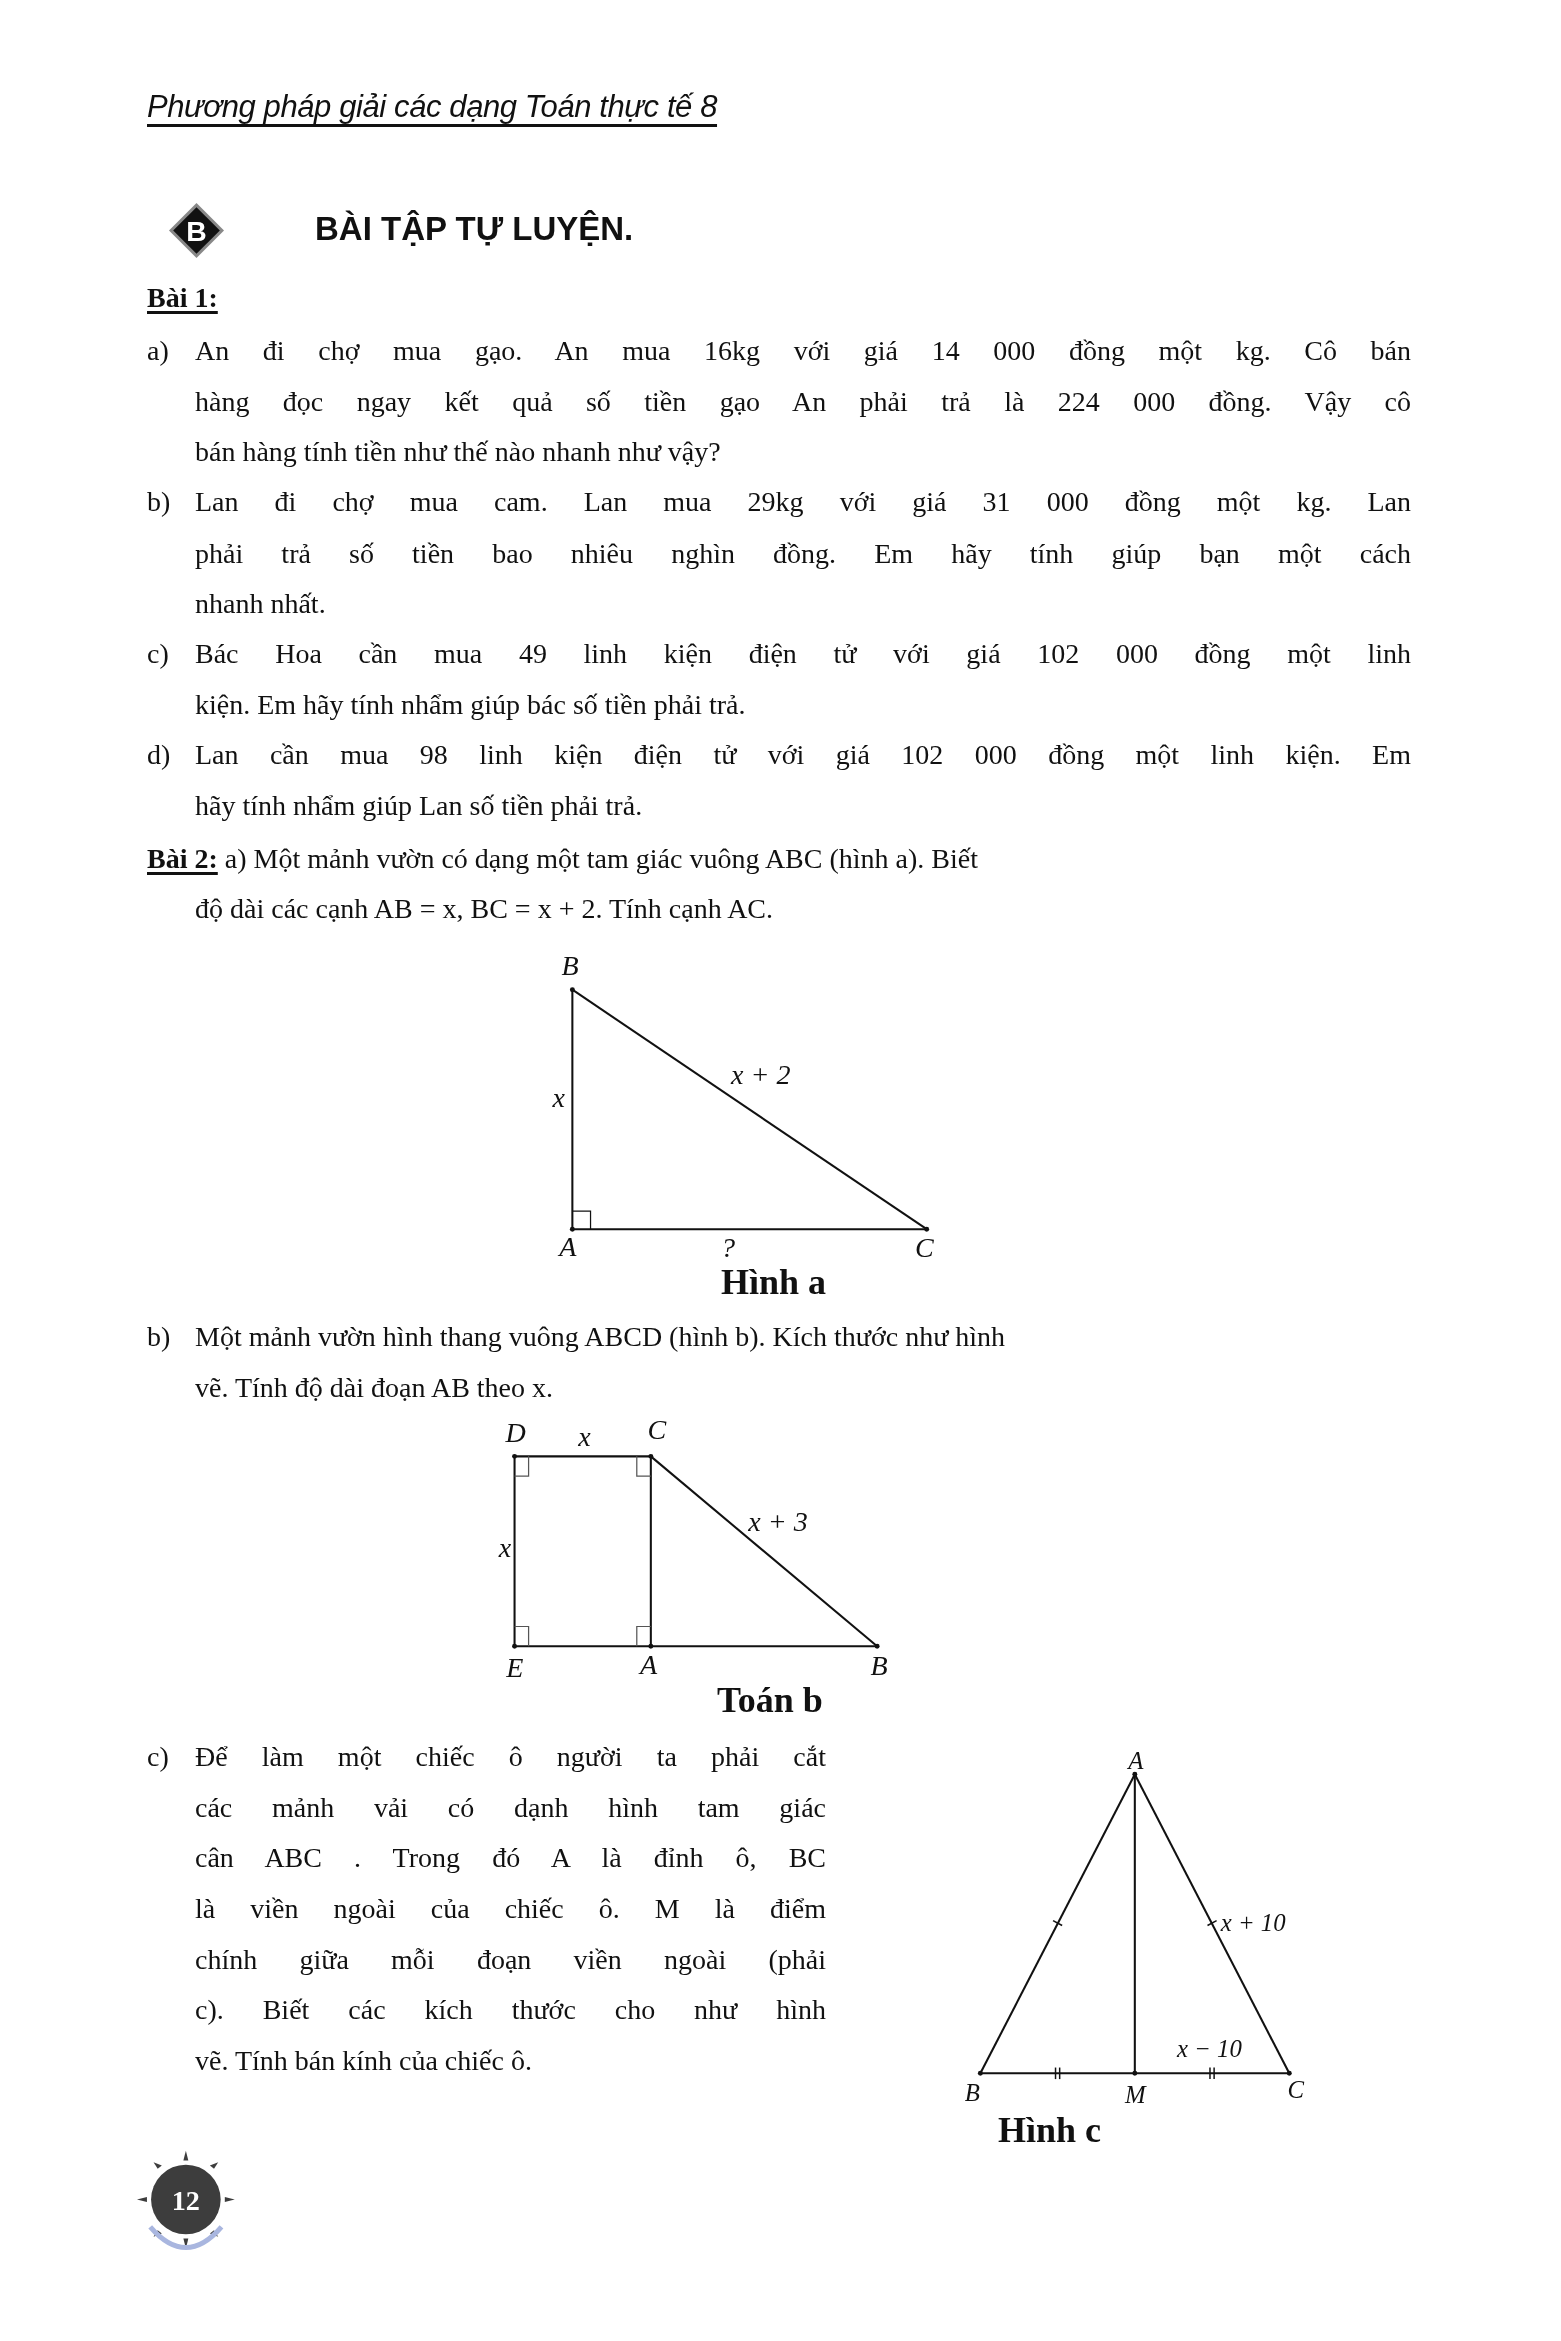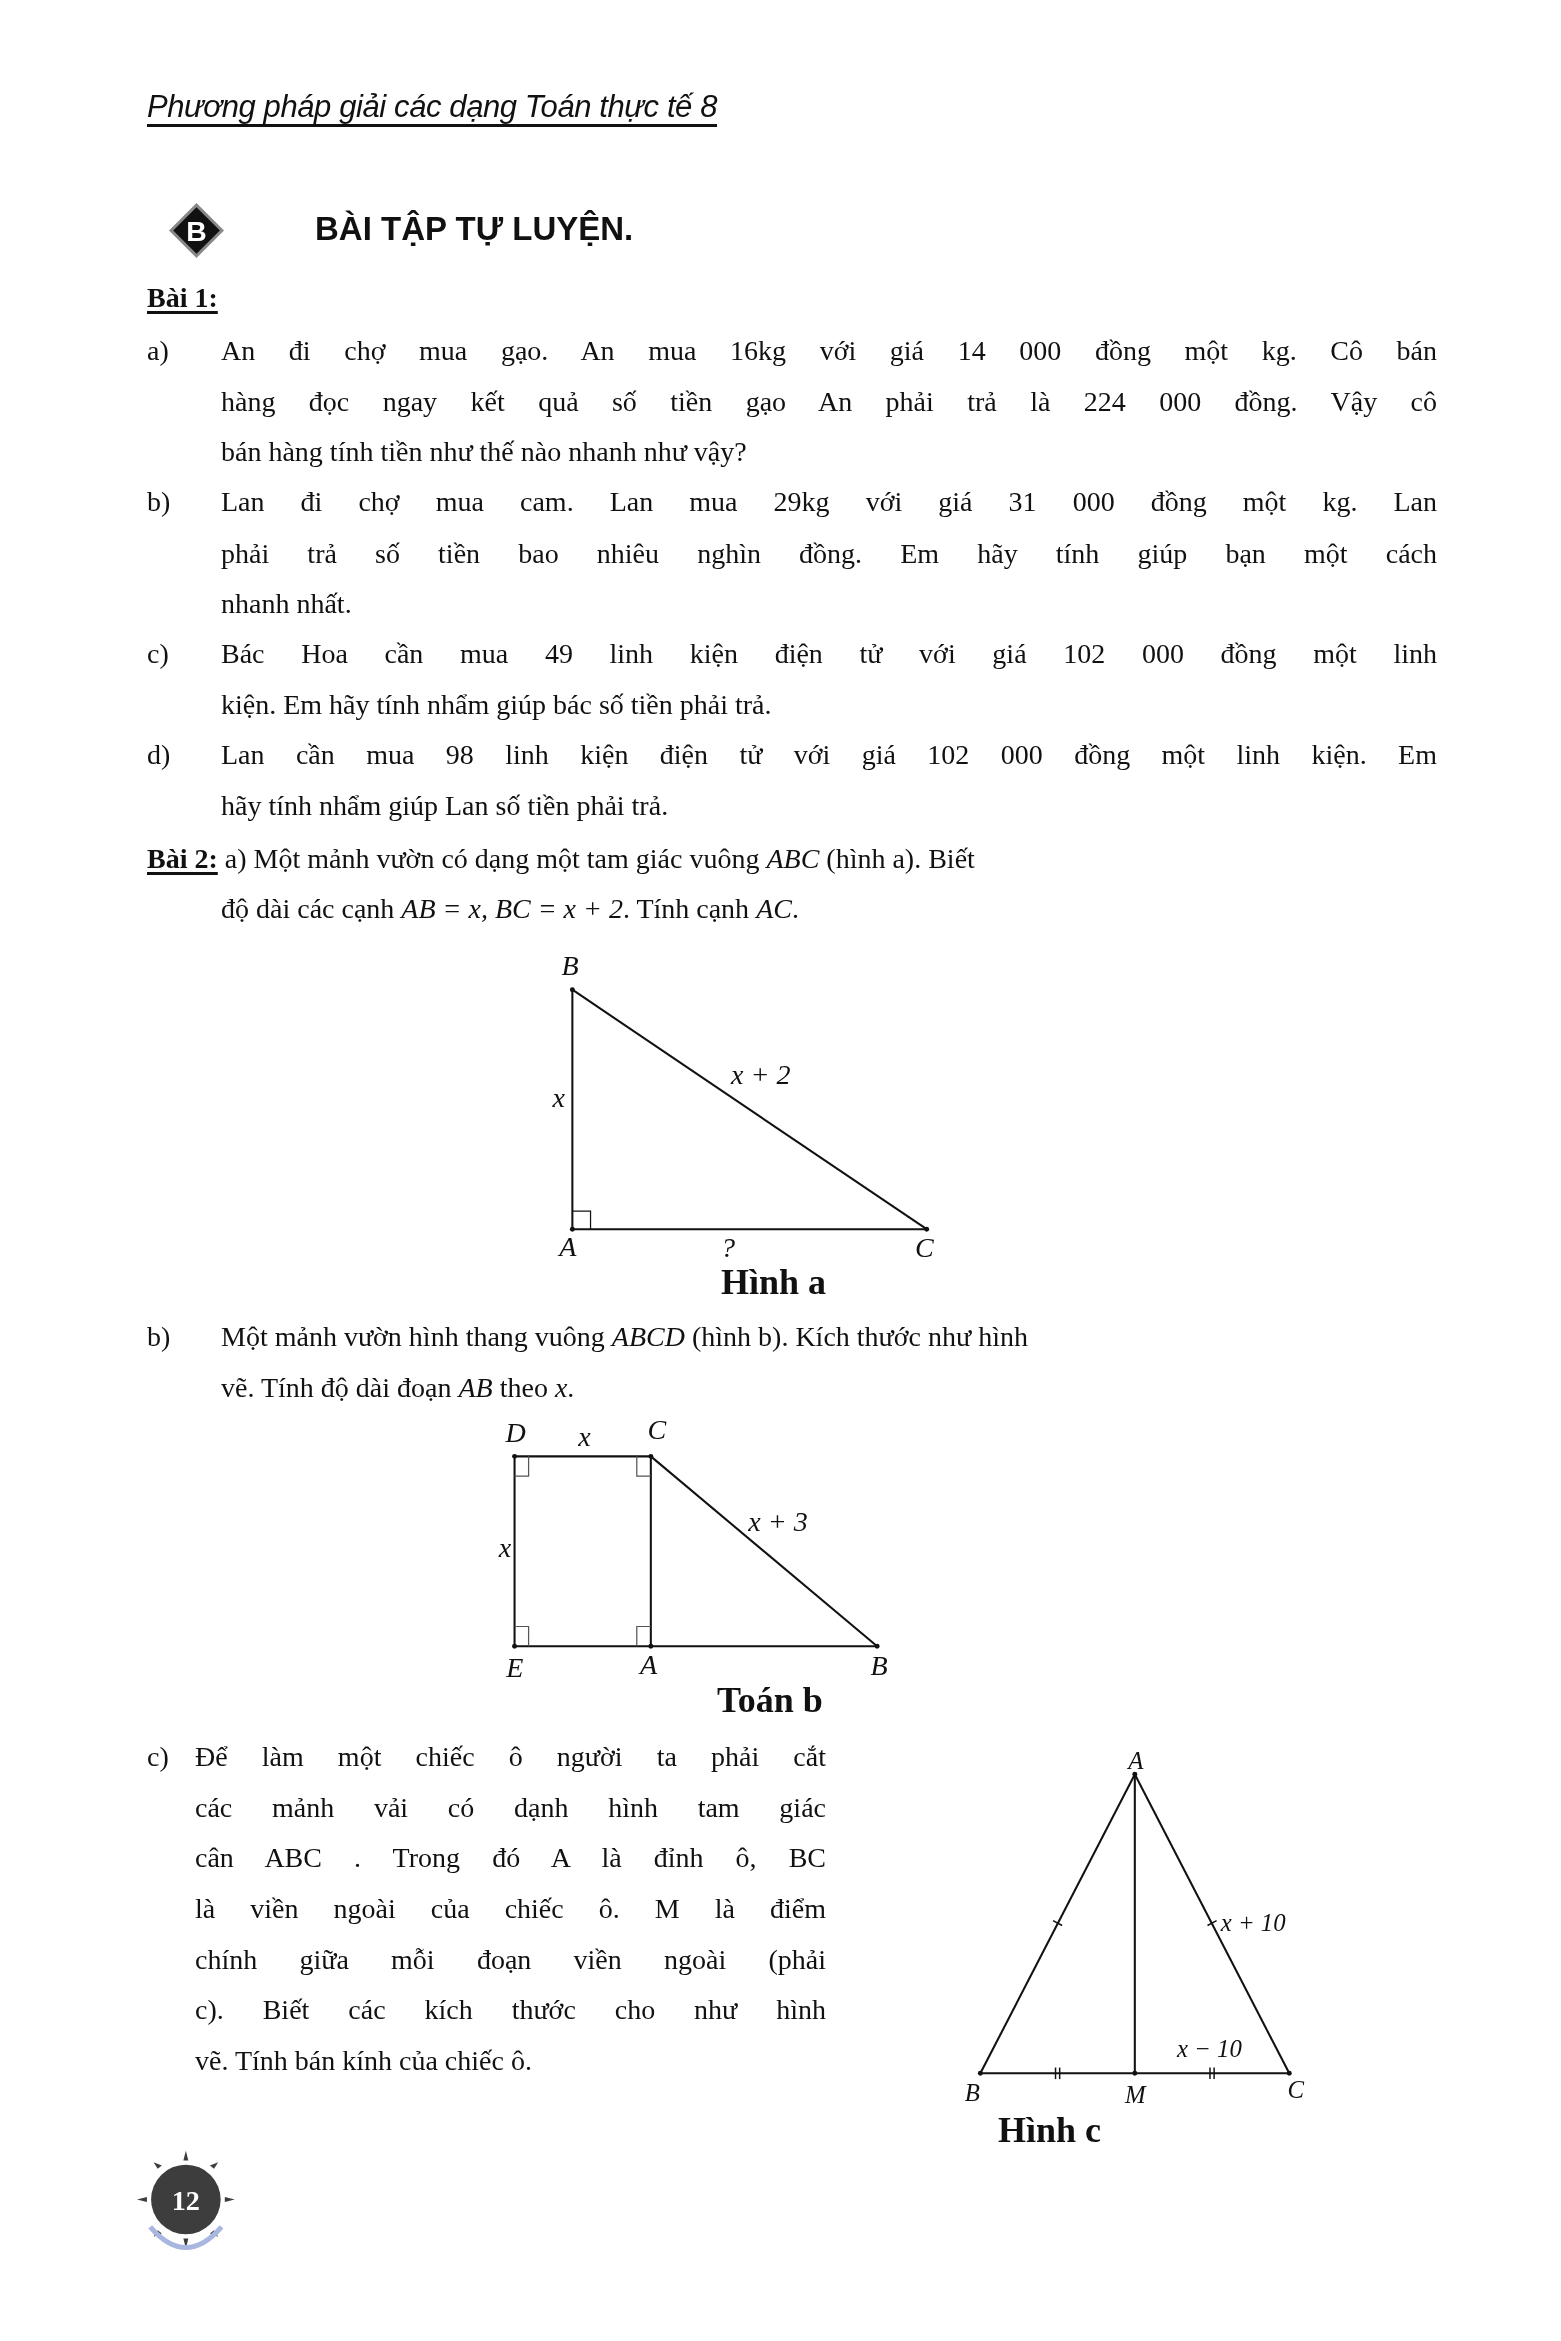--- a/index.html
+++ b/index.html
@@ -4,23 +4,23 @@
 <style>
   html,body{margin:0;padding:0;background:#fff;}
   body{width:1561px;height:2342px;position:relative;overflow:hidden;font-family:"Liberation Serif","DejaVu Serif",serif;color:#111;}
   .abs{position:absolute;white-space:nowrap;}
   .header{left:147px;top:89px;font-family:"Liberation Sans","DejaVu Sans",sans-serif;font-style:italic;font-size:31px;text-decoration:underline;text-decoration-thickness:2.5px;text-underline-offset:6.6px;letter-spacing:-0.4px;}
   .sec-badge{left:169px;top:203px;width:55px;height:55px;}
   .sec-title{left:275px;top:210px;font-family:"Liberation Sans","DejaVu Sans",sans-serif;font-weight:bold;font-size:33px;margin-left:40px;}
   .line{font-size:28px;line-height:50px;left:147px;width:1264px;white-space:nowrap;}
   .just{text-align:justify;text-align-last:justify;}
   .bai{font-weight:bold;text-decoration:underline;text-underline-offset:4.1px;text-decoration-thickness:2.5px;}
-  .ind{left:195px;width:1216px;margin-left:26px;}
+  .ind{left:195px;width:1216px;}
   .lab{position:absolute;left:147px;}
-  .m{font-style:italic;text-align:center;}
+  .m{text-align:center;}
   .cap{font-weight:bold;font-size:36px;}
   svg text{font-family:"Liberation Serif","DejaVu Serif",serif;font-style:italic;}
 </style>
 </head>
 <body>
 
 <div class="abs header">Phương pháp giải các dạng Toán thực tế 8</div>
 
 <svg class="abs sec-badge" viewBox="0 0 66 66">
   <polygon points="33,0 66,33 33,66 0,33" fill="#888"></polygon>

